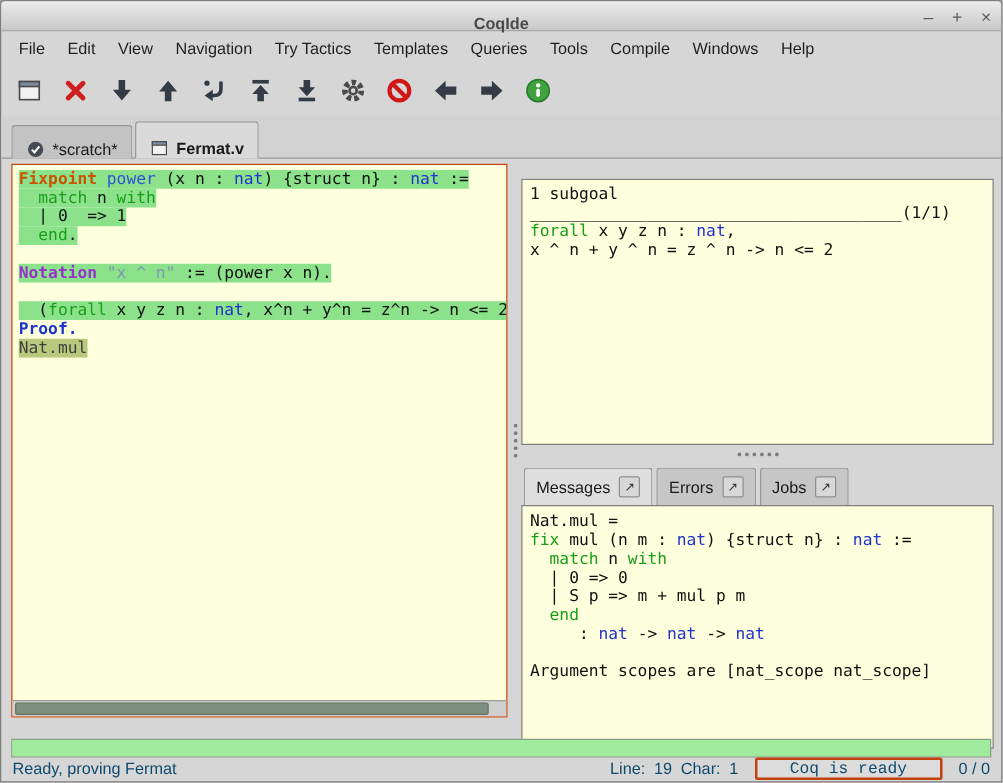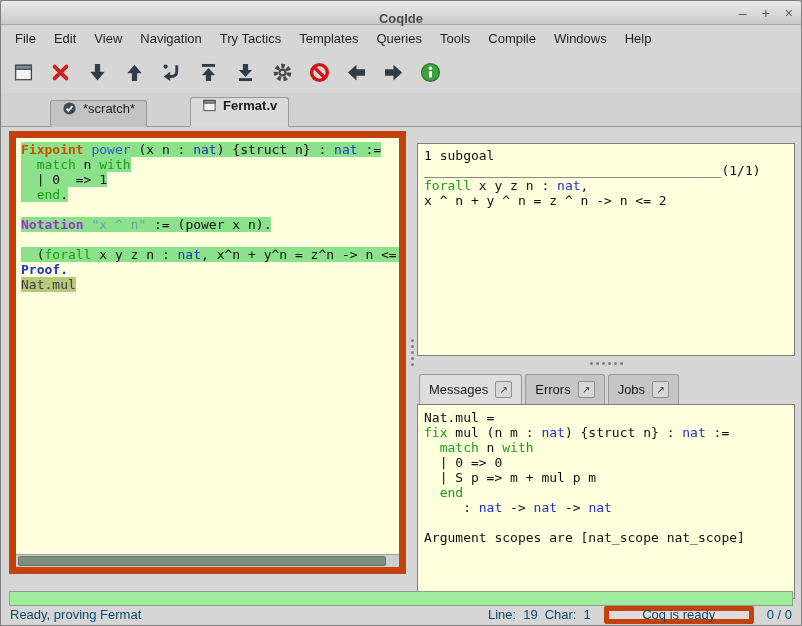--- a/index.html
+++ b/index.html
@@ -31,28 +31,28 @@
   .menubar{height:26px;display:flex;align-items:center;padding-left:5px;}
   .menu-item{padding:4px 9px;color:#1f1f1f;}
 
   
   .toolbar{height:42px;display:flex;align-items:center;gap:12px;padding-left:10px;}
   .tool-btn{width:25px;height:25px;background:none;border:none;padding:0;display:flex;align-items:center;justify-content:center;}
   .tool-btn svg{width:21px;height:21px;display:block;}
 
   
   .tabbar{height:34px;display:flex;align-items:flex-end;gap:2px;padding-left:8px;border-bottom:1px solid #9a9a9a;background:#d2d2d2;}
-  .tab{height:27px;padding:0 11px;display:flex;align-items:flex-start;gap:6px;background:#c3c3c3;
-    border:1px solid #989898;border-bottom:none;border-radius:3px 3px 0 0;position:relative;top:1px;margin-left:41px;}
+  .tab{height:27px;padding:0 11px;display:flex;align-items:flex-end;gap:6px;background:#c3c3c3;
+    border:1px solid #989898;border-bottom:none;border-radius:3px 3px 0 0;position:relative;top:1px;}
   .tab.active{background:#dadada;height:30px;border-bottom:1px solid #dadada;font-weight:bold;}
   .tab-icon svg{width:15px;height:15px;display:block;}
 
   
   .main{position:absolute;top:126px;left:8px;width:786px;height:460px;}
-  .editor-pane{position:absolute;left:0;top:4px;width:397px;height:443px;border:7px solid #c2410c;background:var(--editor-bg);}
+  .editor-pane{position:absolute;left:0;top:4px;width:397px;height:443px;border:1px solid #c2410c;background:var(--editor-bg);}
   .editor{position:absolute;top:0;left:0;right:0;bottom:13px;overflow:hidden;padding:4px 0 0 5px;cursor:text;}
   .mono, .mono .code-line{font-family:"DejaVu Sans Mono","Liberation Mono",monospace;font-size:13px;line-height:15px;}
   .code-line{white-space:pre;min-height:15px;color:#101010;}
   .hl{display:inline;}
   .bg-p{background:var(--processed-bg);}
   .bg-a{background:var(--processing-bg);}
   .tok-k1{color:var(--kw-decl);font-weight:bold;}
   .tok-k2{color:var(--kw-syntax);font-weight:bold;}
   .tok-kg{color:var(--kw-green);}
   .tok-ty{color:var(--type-blue);}
@@ -80,22 +80,22 @@
   .detach-btn{width:17px;height:17px;border:1px solid #8f8f8f;background:#d8d8d8;border-radius:2px;
     display:flex;align-items:center;justify-content:center;font-size:10px;color:#333;padding:0;}
   .msg-content{position:absolute;top:34px;left:0;right:0;bottom:0;border:1px solid #7f7f7f;background:var(--editor-bg);padding:5px 16px 0 6px;overflow:hidden;}
 
   
   .progress{position:absolute;left:8px;right:8px;top:590px;height:15px;border:1px solid #88a088;background:#e0e0e0;}
   .progress-fill{width:100%;height:100%;background:var(--progress);}
   .statusbar{position:absolute;left:0;right:0;bottom:0;height:21px;display:flex;align-items:center;padding:0 9px;color:#0c4a6e;}
   .sb-left{flex:1;}
   .sb-right{display:flex;align-items:center;gap:7px;}
-  .coq-state{width:150px;height:18px;border:5px solid #c2410c;background:#dcdcdc;border-radius:2px;
-    display:flex;align-items:center;justify-content:center;margin:0 6px;}
+  .coq-state{width:150px;height:18px;border:2px solid #c2410c;background:#dcdcdc;border-radius:2px;
+    display:flex;align-items:center;justify-content:center;margin:0 6px;font-family:Liberation Mono, monospace;}
 </style>
 </head>
 <body>
 
 <div class="window">
 
   <div class="titlebar">
     <span class="title">CoqIde</span>
     <div class="win-controls">
       <span class="win-btn">–</span>

